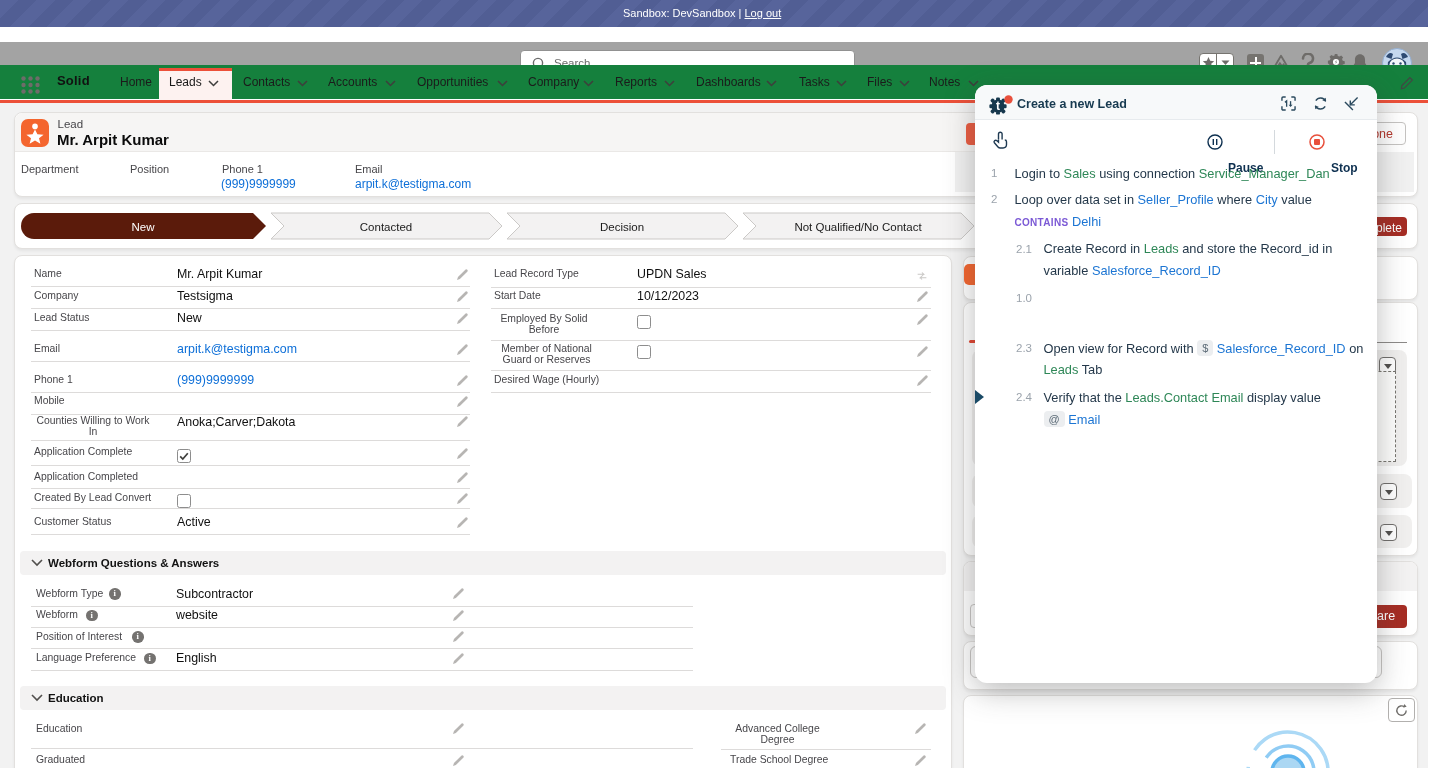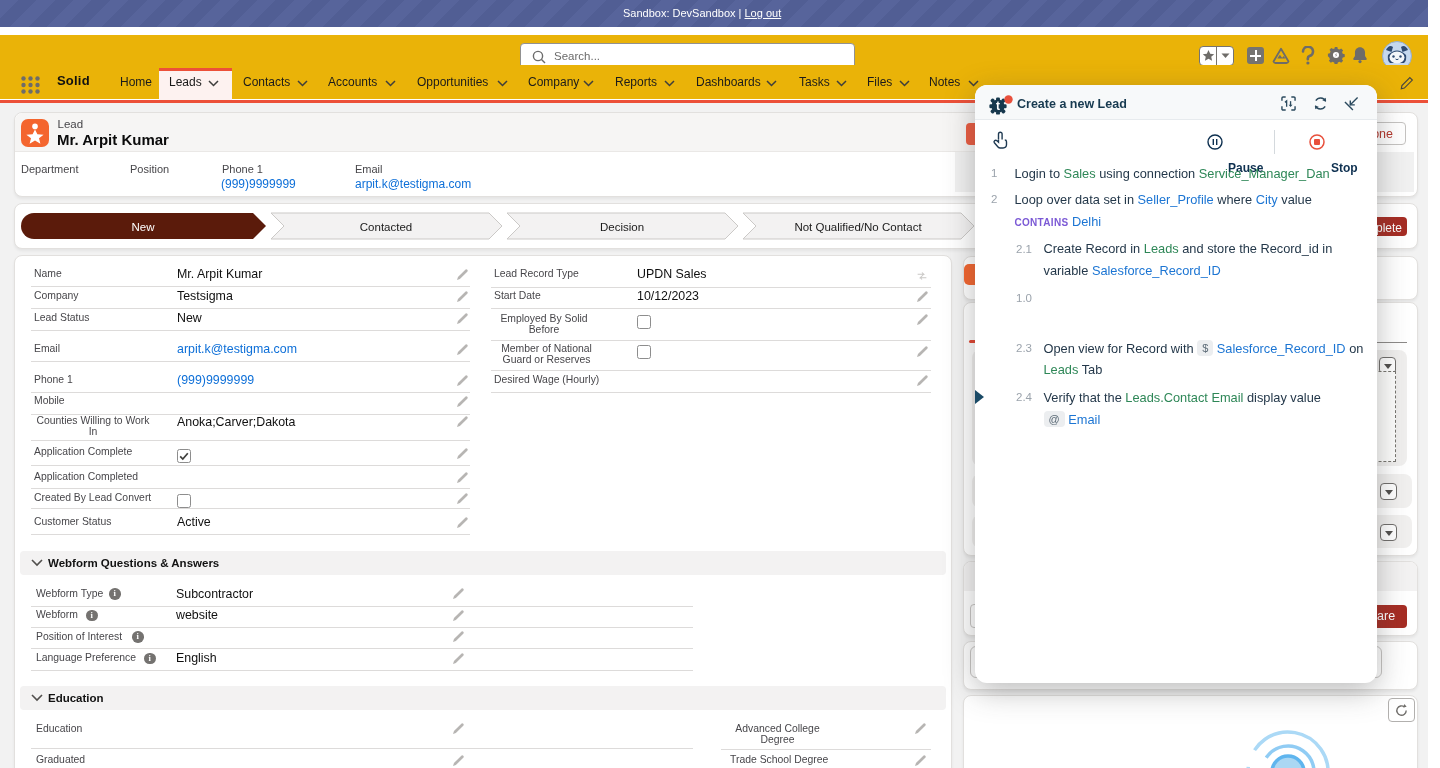--- a/index.html
+++ b/index.html
@@ -7,27 +7,27 @@
   body { font-family:"Liberation Sans", sans-serif; background:#ffffff; position:relative; }
   .abs { position:absolute; }
 
   
   .banner { position:absolute; left:0; top:0; width:1428px; height:27px;
     background:repeating-linear-gradient(135deg,#57649b 0 13px,#515e94 13px 26px); }
   .banner .txt { position:absolute; left:623px; top:7px; color:#fff; font-size:11px; }
   .banner a { color:#fff; text-decoration:underline; }
 
   
-  .utilrow { position:absolute; left:0; top:35px; width:1428px; height:38px; background:#eab308;text-decoration:underline; }
+  .utilrow { position:absolute; left:0; top:42px; width:1428px; height:38px; background:#a3a3a3;text-decoration:underline; }
   .search { position:absolute; left:520px; top:8px; width:335px; height:27px; background:#fff;
     border:1px solid #919191; border-radius:4px; }
   .search .ph { position:absolute; left:33px; top:6px; font-size:11.5px; color:#6b6b6b; }
 
   
-  .nav { position:absolute; left:0; top:65px; width:1428px; height:34px; background:#eab308; }
+  .nav { position:absolute; left:0; top:65px; width:1428px; height:34px; background:#15803d; }
   .redline { position:absolute; left:0; top:100px; width:1428px; height:3.5px; background:#ec5039; }
   .navitem { position:absolute; top:10px; font-size:12px; color:#1b1b1b; white-space:nowrap; }
   .leadstab { position:absolute; left:159px; top:3px; width:73px; height:32px; background:#fdf2f0;
     border-top:3px solid #ec5039; }
   .solid { position:absolute; left:57px; top:8px; font-size:13px; font-weight:700; color:#111; letter-spacing:0.2px;}
 
   
   .content { position:absolute; left:0; top:103px; width:1428px; height:665px; background:#f2f2f2; }
 
   .card { position:absolute; background:#fff; border:1px solid #e2e0de; border-radius:8px;

